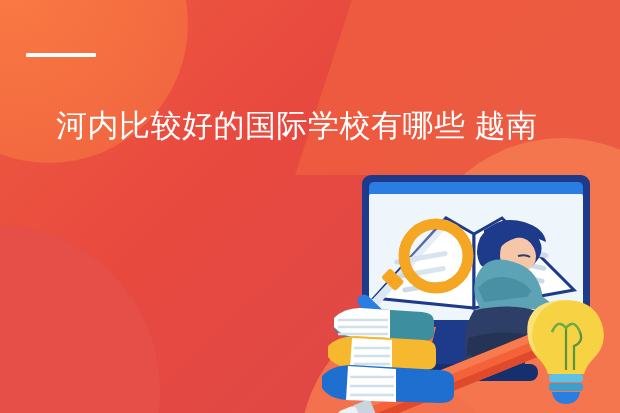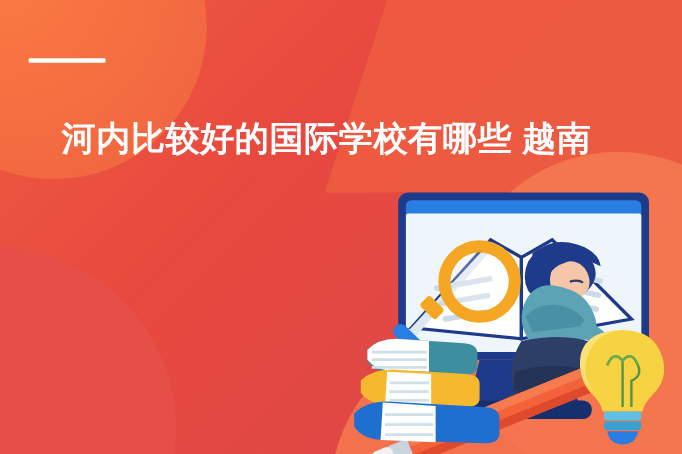--- a/index.html
+++ b/index.html
@@ -86,21 +86,21 @@
 
   
   .headline {
     position: absolute;
     left: 56px;
     top: 105px;
     width: 530px;
     color: #ffffff;
     font-size: 31px;
     line-height: 42px;
-    font-weight: bold;
+    font-weight: normal;
     letter-spacing: 0.5px;
     white-space: nowrap;
   }
 
   
   .illo {
     position: absolute;
     left: 318px;
     top: 168px;
     width: 302px;

